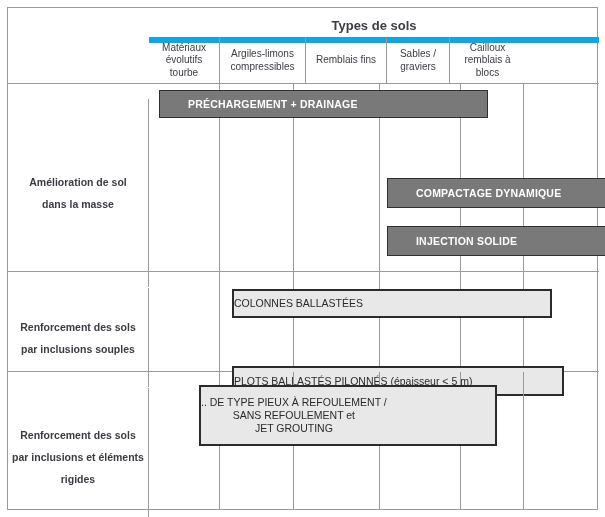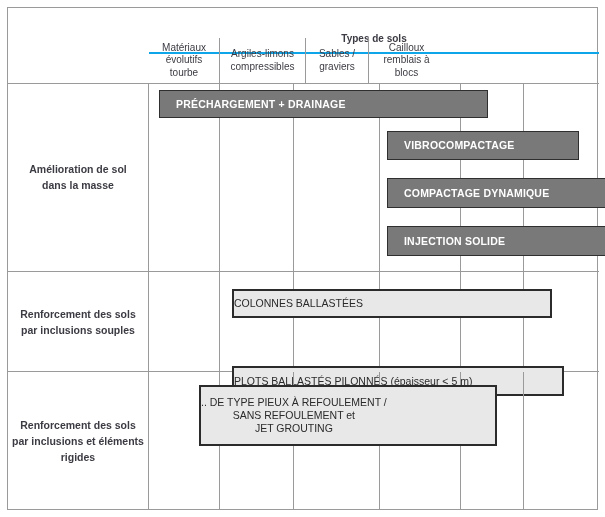--- a/index.html
+++ b/index.html
@@ -46,30 +46,30 @@
     justify-content: center;
     border-right: 1px solid #9a9a9a;
     box-sizing: border-box;
     color: #3b3b43;
     font-size: 11px;
     font-weight: bold;
     letter-spacing: .2px;
   }
   .types-head {
     position: absolute;
-    left: 141px; top: 16px;
+    left: 141px; top: 5px;
     width: 450px;
     height: 30px;
     display: flex;
     align-items: center;
     justify-content: center;
-    border-bottom: 2px solid #0ea5e9;
-    box-sizing: border-box;
-    color: #3b3b43;
-    font-size: 10px;
+    border-bottom: 6px solid #0ea5e9;
+    box-sizing: border-box;
+    color: #3b3b43;
+    font-size: 13px;
     font-weight: bold;
   }
   .soilcols {
     position: absolute;
     left: 141px; top: 30px;
     width: 450px;
     height: 45px;
     display: flex;
   }
   .soilcol {
@@ -96,33 +96,33 @@
   .section {
     position: absolute;
     left: 0;
     width: 591px;
     box-sizing: border-box;
     border-bottom: 1px solid #9a9a9a;
   }
   .section.last { border-bottom: none; }
   .sec-label {
     position: absolute;
-    left: 0; top: 0;
+    left: 0; top: 16px;
     width: 141px;
     height: 100%;
     display: flex;
     align-items: center;
     justify-content: center;
     text-align: center;
     border-right: 1px solid #9a9a9a;
     box-sizing: border-box;
     color: #3b3b43;
     font-size: 10.5px;
     font-weight: bold;
-    line-height: 16px;
+    line-height: 22px;
     padding: 0 4px;
   }
   .gridlines {
     position: absolute;
     left: 141px; top: 0;
     width: 450px;
     height: 100%;
     display: flex;
     pointer-events: none;
   }
@@ -142,21 +142,21 @@
     box-sizing: border-box;
     font-size: 10.5px;
     font-weight: bold;
     line-height: 13px;
   }
   .bar.dark {
     background: #797979;
     border: 1.5px solid #2f2f2f;
     color: #ffffff;
     justify-content: flex-start;
-    padding-left: 16px;
+    padding-left: 28px;
     text-align: left;
     letter-spacing: .2px;
   }
   .bar.light {
     background: #e8e8e8;
     border: 2px solid #2b2b2b;
     color: #2a2a2a;
     font-weight: normal;
   }
 </style>
@@ -167,20 +167,23 @@
   <div class="table-frame">
 
     <div class="header-zone">
       <div class="types-head">Types de sols</div>
       <div class="soilcols" id="soil-columns">
           <div class="soilcol" style="width: 71px;">
             <span>Matériaux<br>évolutifs<br>tourbe</span>
           </div>
           <div class="soilcol" style="width: 86px;">
             <span>Argiles-limons<br>compressibles</span>
+          </div>
+          <div class="soilcol" style="width: 81px;">
+            <span>Remblais fins</span>
           </div>
           <div class="soilcol" style="width: 63px;">
             <span>Sables /<br>graviers</span>
           </div>
           <div class="soilcol" style="width: 75px;">
             <span>Cailloux<br>remblais à<br>blocs</span>
           </div>
         </div>
     </div>
     <div class="header-bottom-rule"></div>
@@ -194,23 +197,20 @@
             <div class="gridcell" style="width: 71px;"></div>
             <div class="gridcell" style="width: 74px;"></div>
             <div class="gridcell" style="width: 86px;"></div>
             <div class="gridcell" style="width: 81px;"></div>
             <div class="gridcell" style="width: 63px;"></div>
             <div class="gridcell" style="width: 75px;"></div>
           </div>
           <div class="bar dark" style="left: 151px; top: 7px; width: 329px; height: 28px;">
             <span>PRÉCHARGEMENT + DRAINAGE</span>
           </div>
-          <div class="bar dark" style="left: 379px; top: 48px; width: 192px; height: 29px;">
-            <span>VIBROCOMPACTAGE</span>
-          </div>
           <div class="bar dark" style="left: 379px; top: 95px; width: 220px; height: 30px;">
             <span>COMPACTAGE DYNAMIQUE</span>
           </div>
           <div class="bar dark" style="left: 379px; top: 143px; width: 220px; height: 30px;">
             <span>INJECTION SOLIDE</span>
           </div>
         </div>
         <div class="section" style="top: 264px; height: 100px;">
           <div class="sec-label">
             <span>Renforcement des sols<br>par inclusions souples</span>

